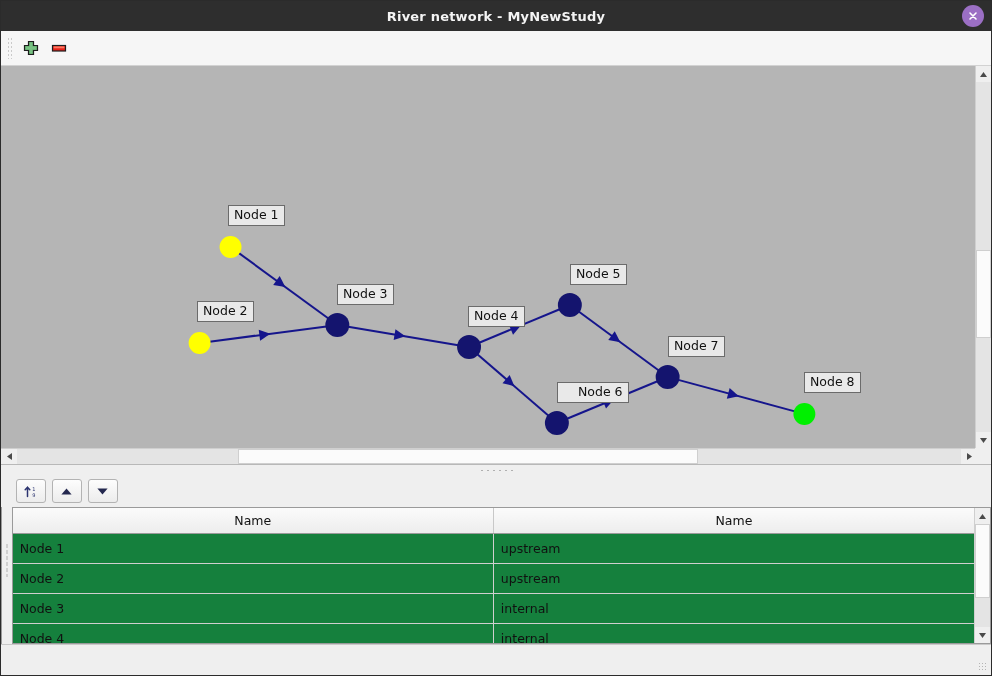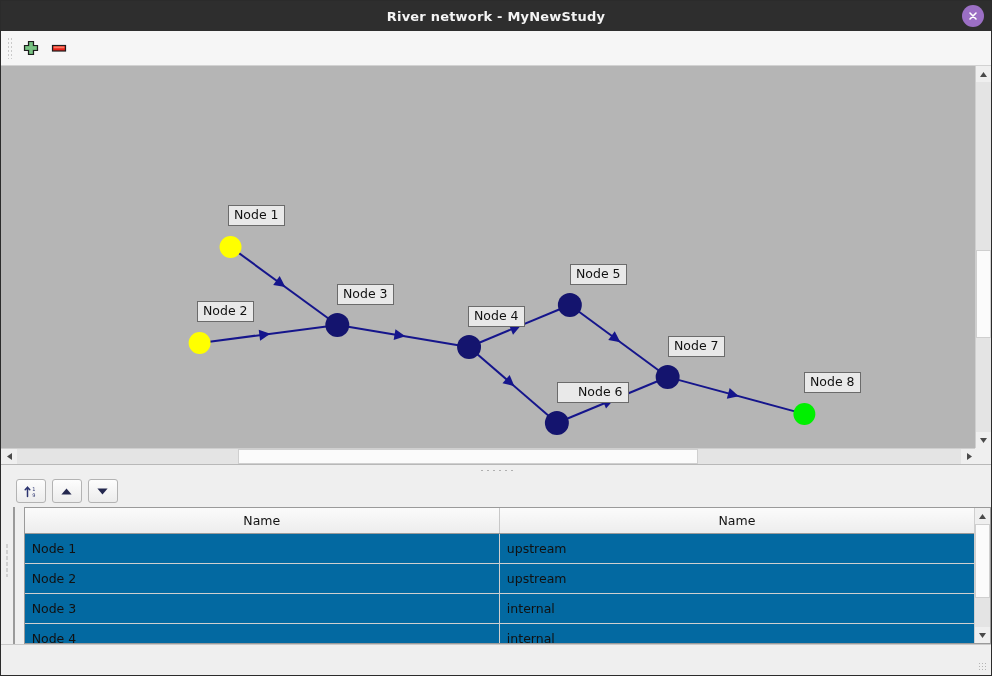--- a/index.html
+++ b/index.html
@@ -195,23 +195,23 @@
     background: linear-gradient(#fdfdfd,#ececec);
     border: 1px solid #b3b3b3;
     border-radius: 3px;
     display:flex; align-items:center; justify-content:center;
     cursor:pointer;
   }
 
   .table-box {
     flex: 1 1 auto;
     position: relative;
-    background: #0369a1;
+    background: #15803d;
     border: 1px solid #9a9a9a;
-    margin: 0 0 0 12px;
+    margin: 0 0 0 0;
     overflow: hidden;
     min-height: 0;
     box-sizing: border-box;
   }
   table.grid {
     border-collapse: collapse;
     table-layout: fixed;
     width: calc(100% - 16px);
     font-size: 12.5px;
     color: #111;

